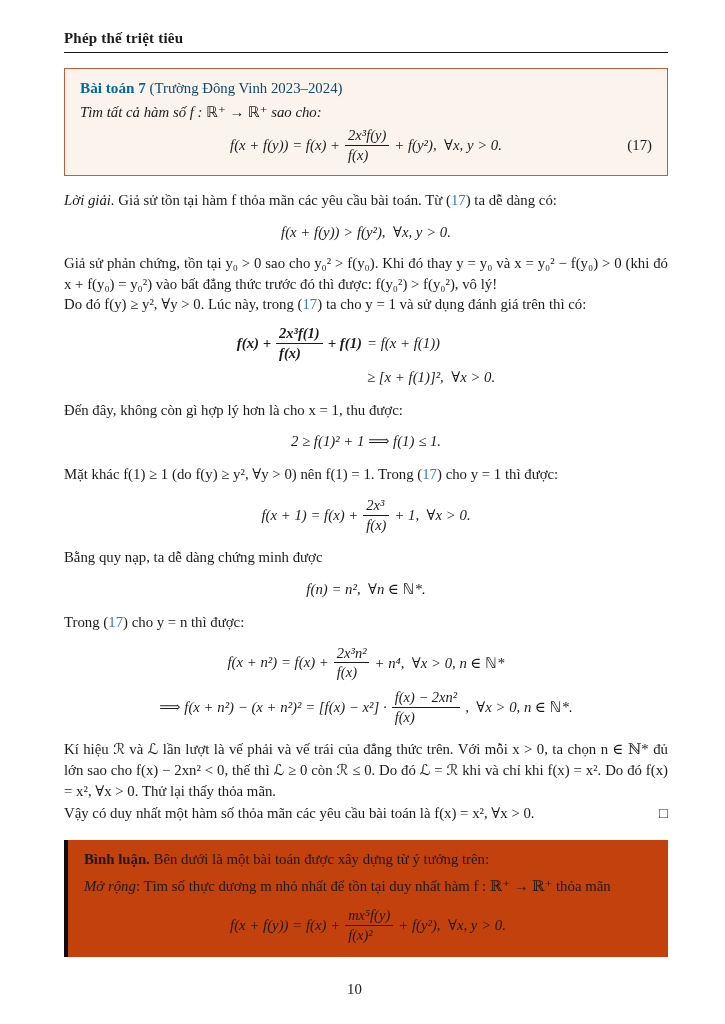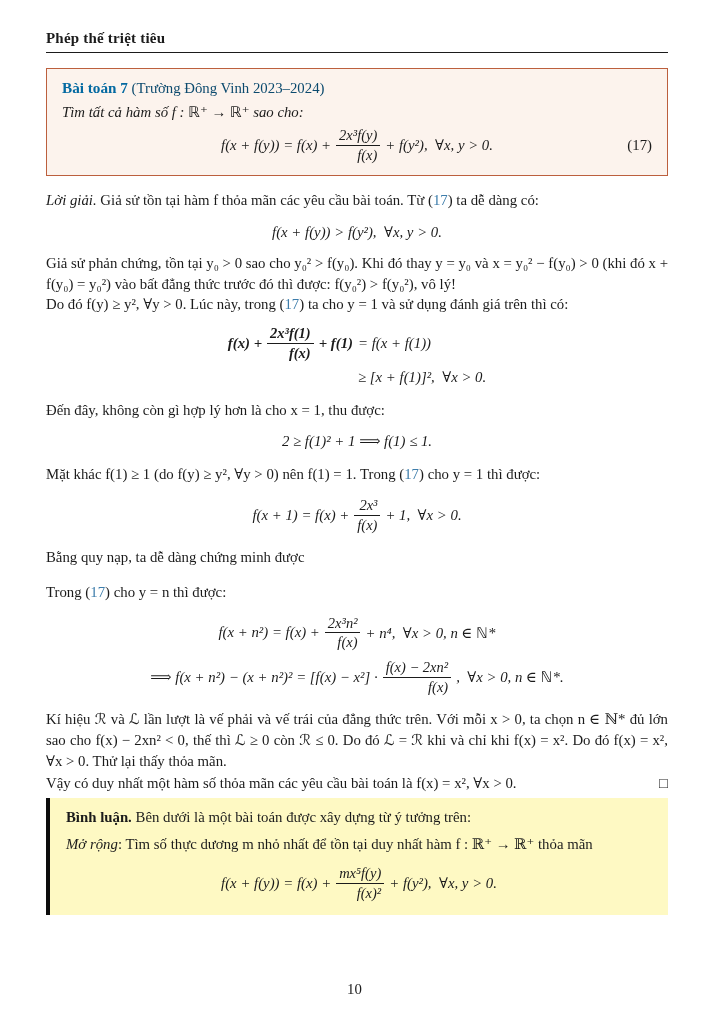--- a/index.html
+++ b/index.html
@@ -2,58 +2,58 @@
 <html><head>
 <meta charset="utf-8">
 <style>
   html,body{margin:0;padding:0;background:#ffffff;}
   body{
     width:725px;height:1024px;
     font-family:"Liberation Serif","DejaVu Serif","DejaVu Sans",serif;
     color:#1b1b1b;font-size:14.8px;
   }
   .page{position:relative;width:725px;height:1024px;overflow:hidden;background:#ffffff;}
-  .content{padding:30px 57px 0 46px;}
+  .content{padding:30px 57px 0 64px;}
 
   .header-title{font-weight:bold;font-size:15px;letter-spacing:.2px;}
   .header-rule{border-bottom:1.5px solid #1b1b1b;margin-top:5px;}
 
   .problem-box{margin-top:15px;border:1.5px solid #bc5f3d;background:#fcf3ed;padding:10px 15px 12px 15px;}
   .pb-title{color:#0369a1;font-weight:bold;font-size:15.2px;}
   .pb-source{color:#0c4a6e;}
   .pb-statement{margin-top:6px;font-style:italic;}
 
   .math{font-style:italic;}
 
   .eqrow{display:flex;align-items:center;margin-top:6px;}
   .eq-center{flex:1;display:flex;justify-content:center;align-items:center;}
   .eq-tag{flex:0 0 auto;}
 
-  .frac{display:inline-block;vertical-align:middle;text-align:right;line-height:1.15;margin:0 5px;font-size:14.5px;}
+  .frac{display:inline-block;vertical-align:middle;text-align:left;line-height:1.15;margin:0 5px;font-size:14.5px;}
   .frac .num{display:block;padding:0 3px 1px 3px;}
   .frac .den{display:block;border-top:1px solid #1b1b1b;padding:1px 3px 0 3px;}
 
   .para{margin-top:14px;text-align:justify;line-height:1.4;}
   .para-tight{margin-top:12px;}
   .ref{color:#3d7dab;text-decoration:none;cursor:pointer;}
   .it{font-style:italic;}
 
   .disp{margin-top:12px;margin-bottom:12px;text-align:center;}
   .ifx{display:inline-flex;align-items:center;}
 
   .dtable{display:table;margin:10px auto 12px auto;}
   .drow{display:table-row;}
   .dcl{display:table-cell;text-align:right;vertical-align:middle;font-weight:bold;}
   .dcr{display:table-cell;text-align:left;vertical-align:middle;padding-left:5px;}
   .drow2 .dcr{padding-top:6px;}
 
   .final-line{margin-top:2px;line-height:1.4;}
   .qed{float:right;font-style:normal;}
 
-  .comment-box{margin-top:4px;background:#fef9c3;border-left:4px solid #0d0d0d;padding:11px 16px 13px 16px;}
+  .comment-box{margin-top:16px;background:#c2410c;border-left:4px solid #0d0d0d;padding:11px 16px 13px 16px;}
   .cb-lead{font-weight:bold;}
   .cb-ext{margin-top:9px;}
 
   .footer{position:absolute;bottom:26px;left:0;right:16px;text-align:center;font-size:14.8px;}
 </style>
 </head>
 <body>
 
 <div class="page">
   <div class="content">
@@ -123,20 +123,21 @@
           <span class="frac">
             <span class="num">2x³</span>
             <span class="den">f(x)</span>
           </span>
           <span>+ 1, ∀x &gt; 0.</span>
         </span>
     </div>
 
     <div class="para">Bằng quy nạp, ta dễ dàng chứng minh được</div>
 
+    <div class="disp math">f(n) = n², ∀n ∈ ℕ*.</div>
 
     <div class="para">
       <span>Trong (</span><a class="ref">17</a><span>) cho y = n thì được:</span>
     </div>
 
     <div class="disp math">
       <span class="ifx">
           <span>f(x + n²) = f(x) +</span>
           <span class="frac">
             <span class="num">2x³n²</span>

